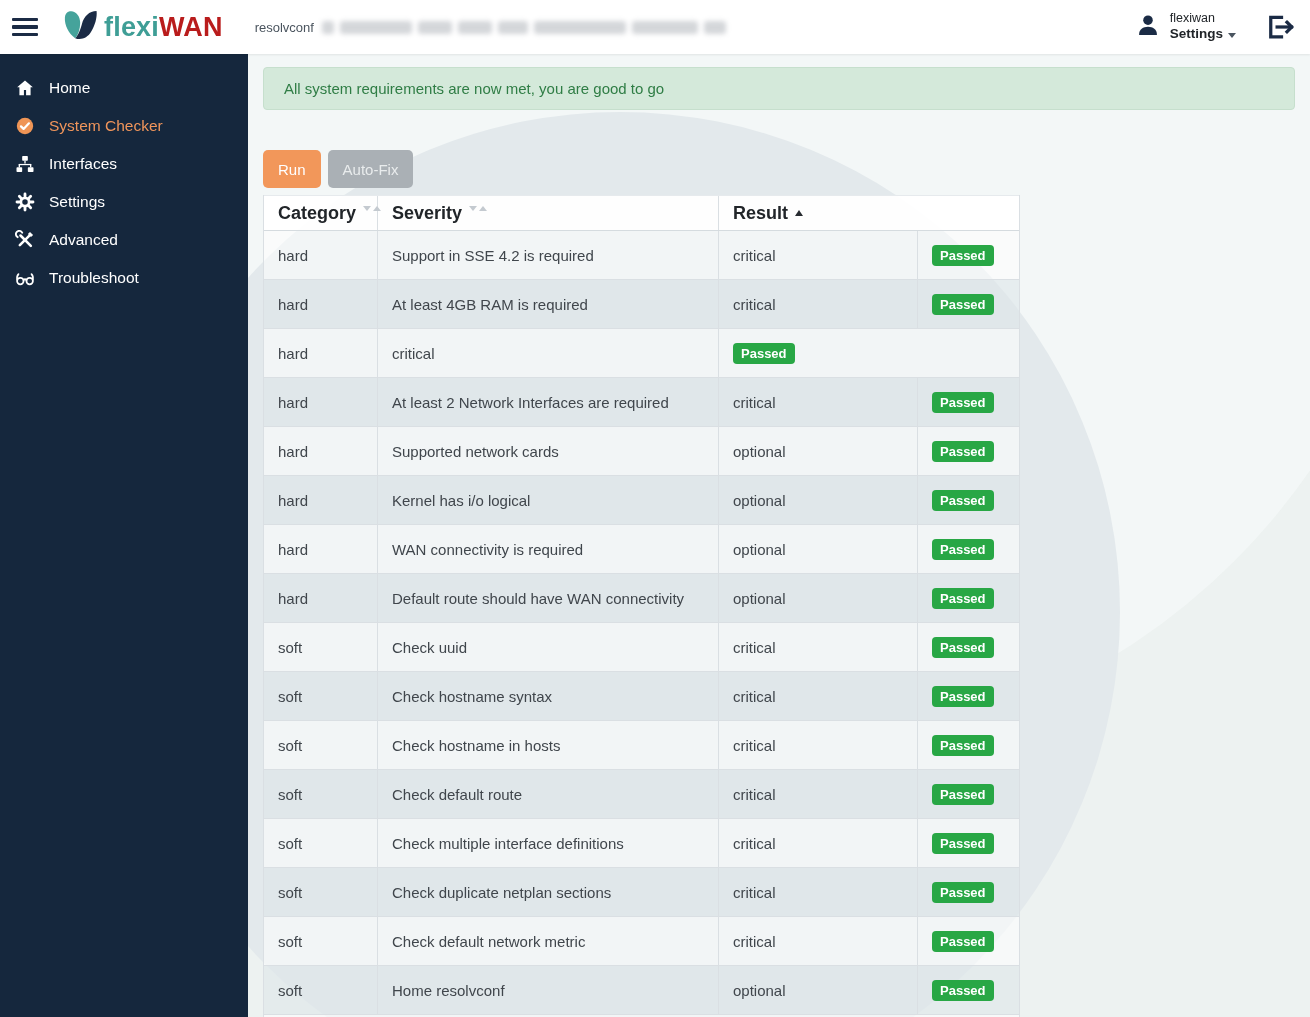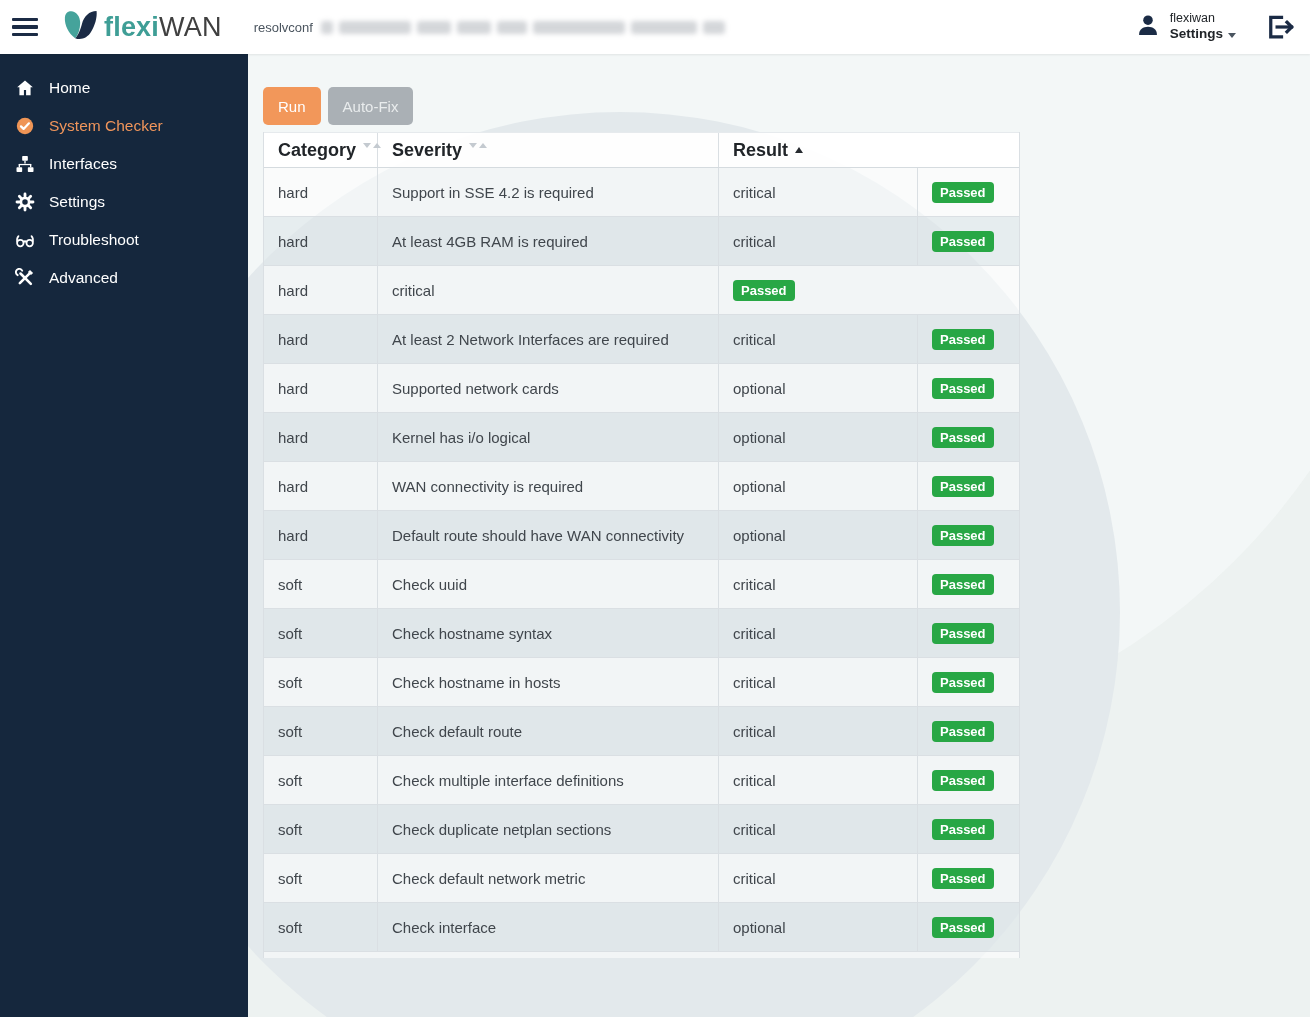--- a/index.html
+++ b/index.html
@@ -9,21 +9,21 @@
   
   .topbar { position:absolute; top:0; left:0; width:1310px; height:54px;
     background:#ffffff; z-index:30; display:flex; align-items:center;
     box-shadow:0 1px 2px rgba(0,0,0,0.08); }
   .hamburger { width:26px; height:18px; margin-left:12px; display:flex;
     flex-direction:column; justify-content:space-between; cursor:pointer; }
   .hamburger span { display:block; height:3.2px; background:#1b2b45; border-radius:1px; }
   .brand { display:flex; align-items:center; margin-left:24px; cursor:pointer; }
   .brand-text { font-size:27px; letter-spacing:0.2px; margin-left:2px; }
   .brand-flexi { color:#3f9e96; font-weight:600; }
-  .brand-wan { color:#404040; font-weight:400; }
+  .brand-wan { color:#b91c1c; font-weight:700; }
   .device { margin-left:32px; display:flex; align-items:center; }
   .device-label { font-size:13px; color:#4a545e; }
   .device-redact { display:flex; gap:6px; margin-left:8px; filter:blur(2.5px); opacity:0.5; }
   .device-redact i { display:block; height:13px; background:#a9aeb4; border-radius:3px; }
   .topbar-right { margin-left:auto; display:flex; align-items:center; gap:14px; margin-right:16px; }
   .user-menu { display:flex; align-items:center; gap:9px; cursor:pointer; }
   .user-texts { display:flex; flex-direction:column; align-items:flex-start; line-height:1.25; }
   .user-name { font-size:12.5px; color:#212529; }
   .user-settings { font-size:13.5px; font-weight:bold; color:#212529; display:flex; align-items:center; }
   .caret-down { width:0; height:0; border-left:4.5px solid transparent;
@@ -51,21 +51,21 @@
   .breadcrumb { font-size:12.5px; color:#8d949b; margin-bottom:6px; }
   .crumb-home { color:#21252a; cursor:pointer; }
   .crumb-sep { margin:0 7px; color:#a7adb3; }
 
   .alert { width:1032px; height:43px; background:#d4e9da; border:1px solid #c6dfcd;
     border-radius:4px; color:#2f7d45; font-size:15px; display:flex;
     align-items:center; padding-left:20px; }
 
   .actions { margin-top:20px; display:flex; gap:7px; }
   .btn { height:38px; border:none; border-radius:5px; font-size:15px;
-    font-family:"Liberation Sans",sans-serif; cursor:pointer; padding:0 15px; }
+    font-family:"Liberation Sans",sans-serif; cursor:pointer; padding:0 15px;margin-top:20px; }
   .btn-run { background:#f2975a; color:#ffffff; }
   .btn-autofix { background:#aab0b5; color:#e9eced; }
 
   
   .table { margin-top:7px; width:757px; border-left:1px solid #dadfe3; border-right:1px solid #dadfe3; }
   .thead { display:grid; grid-template-columns:114px 341px 199px 101px;
     background:rgba(255,255,255,0.95); height:36px; border-top:1px solid #e6eaed; border-bottom:1px solid #d5dbdf;}
   .th { display:flex; align-items:center; padding-left:14px; font-size:18px;
     font-weight:bold; color:#212529; border-right:1px solid #dadfe3; cursor:pointer; }
   .th:last-child { border-right:none; }
@@ -196,52 +196,55 @@
           <line x1="5.2" y1="18.8" x2="6.9" y2="17.1"></line>
             <line x1="17.1" y1="6.9" x2="18.8" y2="5.2"></line>
         </g>
       </svg>
     </span>
     <span>Settings</span>
   </div>
 
   <div class="side-item">
     <span class="ic">
-      <svg width="21" height="21" viewBox="0 0 24 24" fill="none" stroke="#ffffff" stroke-width="2.1" stroke-linecap="round">
-        <circle cx="6.4" cy="15" r="3.9"></circle>
-        <circle cx="17.6" cy="15" r="3.9"></circle>
-        <path d="M10.2 13.8 q1.8-1.7 3.6 0"></path>
-        <path d="M2.7 13.4 q-0.9-4.2 1.5-6.6"></path>
-        <path d="M21.3 13.4 q0.9-4.2 -1.5-6.6"></path>
-      </svg>
-    </span>
-    <span>Troubleshoot</span>
-  </div>
-
-  <div class="side-item">
-    <span class="ic">
       <svg width="20" height="20" viewBox="0 0 24 24">
         <g stroke="#ffffff" stroke-linecap="round" fill="none">
           <path d="M6.6 6.6 L19 19" stroke-width="3.1"></path>
           <path d="M18.2 5.8 L5.8 18.2" stroke-width="3.1"></path>
           <path d="M8.6 3.2 A4 4 0 1 0 3.2 8.6" stroke-width="2.3"></path>
         </g>
         <path d="M18 2.3 l3.7 3.7 -2.5 2.5 -3.7-3.7z" fill="#ffffff"></path>
       </svg>
     </span>
     <span>Advanced</span>
   </div>
+
+  <div class="side-item">
+    <span class="ic">
+      <svg width="21" height="21" viewBox="0 0 24 24" fill="none" stroke="#ffffff" stroke-width="2.1" stroke-linecap="round">
+        <circle cx="6.4" cy="15" r="3.9"></circle>
+        <circle cx="17.6" cy="15" r="3.9"></circle>
+        <path d="M10.2 13.8 q1.8-1.7 3.6 0"></path>
+        <path d="M2.7 13.4 q-0.9-4.2 1.5-6.6"></path>
+        <path d="M21.3 13.4 q0.9-4.2 -1.5-6.6"></path>
+      </svg>
+    </span>
+    <span>Troubleshoot</span>
+  </div>
 </div>
 
 <div class="main">
   <div class="wm-circle2"></div>
   <div class="wm-circle1"></div>
 
   <div class="content">
 
+    <div class="alert">
+      <span>All system requirements are now met, you are good to go</span>
+    </div>
 
     <div class="actions">
       <button class="btn btn-run">Run</button>
       <button class="btn btn-autofix">Auto-Fix</button>
     </div>
 
     <div class="table">
       <div class="thead">
         <div class="th">
           <span>Category</span>
@@ -392,21 +395,21 @@
     <div class="cell">soft</div>
     <div class="cell">Check default network metric</div>
     <div class="cell">critical</div>
     <div class="cell">
       <span class="badge">Passed</span>
     </div>
   </div>
 
   <div class="trow">
     <div class="cell">soft</div>
-    <div class="cell">Check interface</div>
+    <div class="cell">Home resolvconf</div>
     <div class="cell">optional</div>
     <div class="cell">
       <span class="badge">Passed</span>
     </div>
   </div>
 <div class="trow sliver"></div>
         </div>
     </div>
   </div>
 </div>

